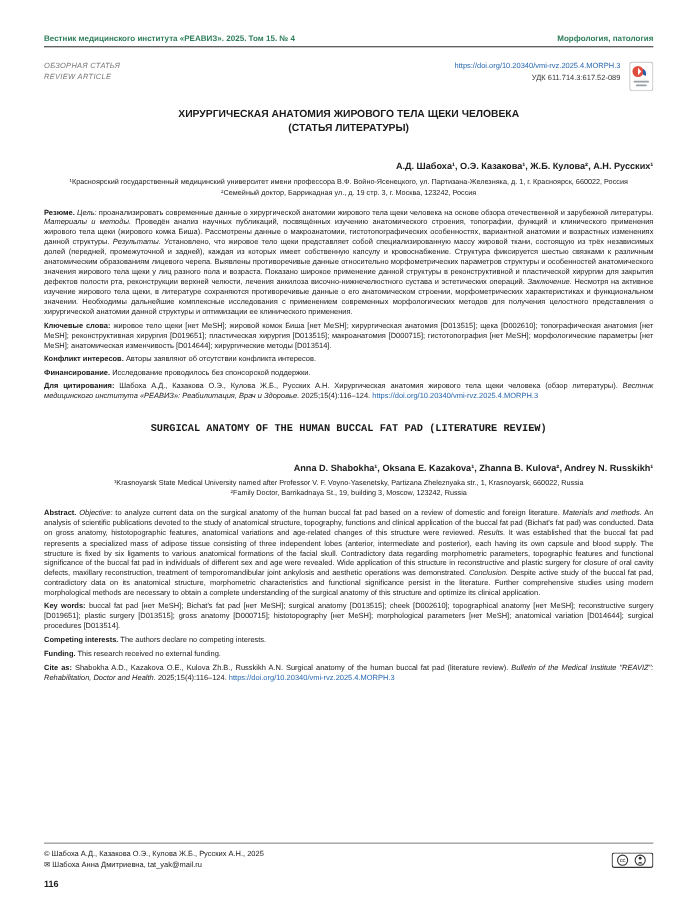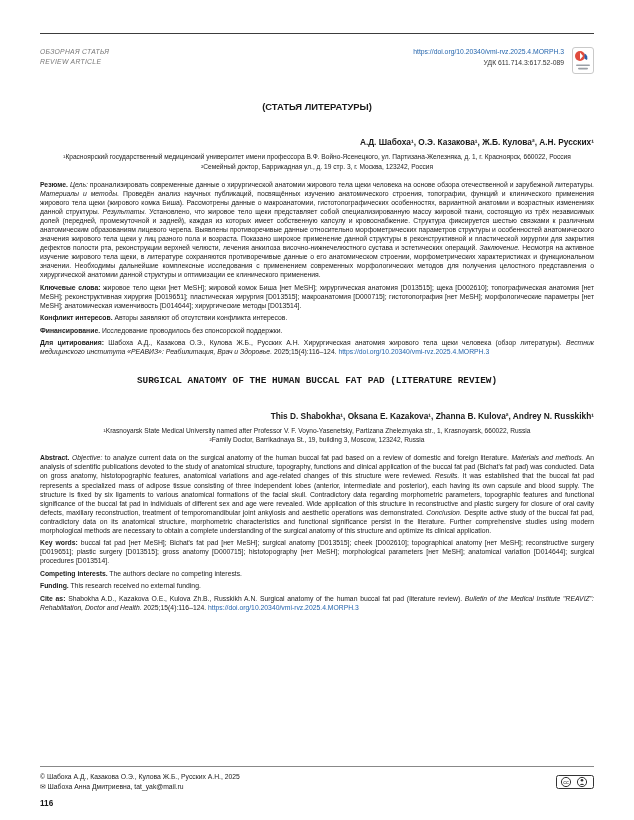--- a/index.html
+++ b/index.html
@@ -42,20 +42,24 @@
   .footer-row{display:flex;justify-content:space-between;align-items:center;}
   .footer-text{font-size:6.8px;line-height:1.55;}
   .page-number{margin-top:6px;text-align:left;font-size:8.2px;font-weight:700;}
   .badge-svg{display:block;}
 </style>
 </head>
 <body>
 
 <div class="page">
 
+  <div class="journal-header">
+    <span>Вестник медицинского института «РЕАВИЗ». 2025. Том 15. № 4</span>
+    <span>Морфология, патология</span>
+  </div>
   <hr class="header-rule">
 
   <div class="meta-row">
     <div class="article-type">
       <div>ОБЗОРНАЯ СТАТЬЯ</div>
       <div>REVIEW ARTICLE</div>
     </div>
     <div class="meta-right">
       <div class="meta-right-text">
         <div class="doi-link">https://doi.org/10.20340/vmi-rvz.2025.4.MORPH.3</div>
@@ -66,37 +70,37 @@
         <circle cx="8" cy="9" r="5" fill="#e04c3e"></circle>
         <path d="M8 5.5 L11 9 L8 12.5 Z" fill="#ffffff"></path>
         <path d="M12.5 6.5 a5 5 0 0 1 2.5 6.5 l-2.5 -1.2 Z" fill="#2b5ea7"></path>
         <rect x="4" y="17.5" width="14" height="1.6" rx="0.8" fill="#9aa0a6"></rect>
         <rect x="6" y="20.8" width="10" height="1.6" rx="0.8" fill="#9aa0a6"></rect>
       </svg>
     </div>
   </div>
 
   <div class="title-ru">
-    <br>
+    <span>ХИРУРГИЧЕСКАЯ АНАТОМИЯ ЖИРОВОГО ТЕЛА ЩЕКИ ЧЕЛОВЕКА</span><br>
     <span>(СТАТЬЯ ЛИТЕРАТУРЫ)</span>
   </div>
   <div class="authors">А.Д. Шабоха¹, О.Э. Казакова¹, Ж.Б. Кулова², А.Н. Русских¹</div>
   <div class="affiliations">
     <div>¹Красноярский государственный медицинский университет имени профессора В.Ф. Войно-Ясенецкого, ул. Партизана-Железняка, д. 1, г. Красноярск, 660022, Россия</div>
     <div>²Семейный доктор, Баррикадная ул., д. 19 стр. 3, г. Москва, 123242, Россия</div>
   </div>
 
   <p class="para first"><span class="seg-b">Резюме. </span><span class="seg-i">Цель:</span><span class="seg-n"> проанализировать современные данные о хирургической анатомии жирового тела щеки человека на основе обзора отечественной и зарубежной литературы. </span><span class="seg-i">Материалы и методы.</span><span class="seg-n"> Проведён анализ научных публикаций, посвящённых изучению анатомического строения, топографии, функций и клинического применения жирового тела щеки (жирового комка Биша). Рассмотрены данные о макроанатомии, гистотопографических особенностях, вариантной анатомии и возрастных изменениях данной структуры. </span><span class="seg-i">Результаты.</span><span class="seg-n"> Установлено, что жировое тело щеки представляет собой специализированную массу жировой ткани, состоящую из трёх независимых долей (передней, промежуточной и задней), каждая из которых имеет собственную капсулу и кровоснабжение. Структура фиксируется шестью связками к различным анатомическим образованиям лицевого черепа. Выявлены противоречивые данные относительно морфометрических параметров структуры и особенностей анатомического значения жирового тела щеки у лиц разного пола и возраста. Показано широкое применение данной структуры в реконструктивной и пластической хирургии для закрытия дефектов полости рта, реконструкции верхней челюсти, лечения анкилоза височно-нижнечелюстного сустава и эстетических операций. </span><span class="seg-i">Заключение.</span><span class="seg-n"> Несмотря на активное изучение жирового тела щеки, в литературе сохраняются противоречивые данные о его анатомическом строении, морфометрических характеристиках и функциональном значении. Необходимы дальнейшие комплексные исследования с применением современных морфологических методов для получения целостного представления о хирургической анатомии данной структуры и оптимизации ее клинического применения.</span></p>
   <p class="para"><span class="seg-b">Ключевые слова:</span><span class="seg-n"> жировое тело щеки [нет MeSH]; жировой комок Биша [нет MeSH]; хирургическая анатомия [D013515]; щека [D002610]; топографическая анатомия [нет MeSH]; реконструктивная хирургия [D019651]; пластическая хирургия [D013515]; макроанатомия [D000715]; гистотопография [нет MeSH]; морфологические параметры [нет MeSH]; анатомическая изменчивость [D014644]; хирургические методы [D013514].</span></p>
   <p class="para"><span class="seg-b">Конфликт интересов.</span><span class="seg-n"> Авторы заявляют об отсутствии конфликта интересов.</span></p>
   <p class="para"><span class="seg-b">Финансирование.</span><span class="seg-n"> Исследование проводилось без спонсорской поддержки.</span></p>
   <p class="para"><span class="seg-b">Для цитирования:</span><span class="seg-n"> Шабоха А.Д., Казакова О.Э., Кулова Ж.Б., Русских А.Н. Хирургическая анатомия жирового тела щеки человека (обзор литературы). </span><span class="seg-i">Вестник медицинского института «РЕАВИЗ»: Реабилитация, Врач и Здоровье.</span><span class="seg-n"> 2025;15(4):116–124. </span><span class="seg-link">https://doi.org/10.20340/vmi-rvz.2025.4.MORPH.3</span></p>
 
   <div class="title-en">SURGICAL ANATOMY OF THE HUMAN BUCCAL FAT PAD (LITERATURE REVIEW)</div>
-  <div class="authors authors-en">This D. Shabokha¹, Oksana E. Kazakova¹, Zhanna B. Kulova², Andrey N. Russkikh¹</div>
+  <div class="authors authors-en">Anna D. Shabokha¹, Oksana E. Kazakova¹, Zhanna B. Kulova², Andrey N. Russkikh¹</div>
   <div class="affiliations">
     <div>¹Krasnoyarsk State Medical University named after Professor V. F. Voyno-Yasenetsky, Partizana Zheleznyaka str., 1, Krasnoyarsk, 660022, Russia</div>
     <div>²Family Doctor, Barrikadnaya St., 19, building 3, Moscow, 123242, Russia</div>
   </div>
 
   <p class="para first"><span class="seg-b">Abstract. </span><span class="seg-i">Objective:</span><span class="seg-n"> to analyze current data on the surgical anatomy of the human buccal fat pad based on a review of domestic and foreign literature. </span><span class="seg-i">Materials and methods.</span><span class="seg-n"> An analysis of scientific publications devoted to the study of anatomical structure, topography, functions and clinical application of the buccal fat pad (Bichat's fat pad) was conducted. Data on gross anatomy, histotopographic features, anatomical variations and age-related changes of this structure were reviewed. </span><span class="seg-i">Results.</span><span class="seg-n"> It was established that the buccal fat pad represents a specialized mass of adipose tissue consisting of three independent lobes (anterior, intermediate and posterior), each having its own capsule and blood supply. The structure is fixed by six ligaments to various anatomical formations of the facial skull. Contradictory data regarding morphometric parameters, topographic features and functional significance of the buccal fat pad in individuals of different sex and age were revealed. Wide application of this structure in reconstructive and plastic surgery for closure of oral cavity defects, maxillary reconstruction, treatment of temporomandibular joint ankylosis and aesthetic operations was demonstrated. </span><span class="seg-i">Conclusion.</span><span class="seg-n"> Despite active study of the buccal fat pad, contradictory data on its anatomical structure, morphometric characteristics and functional significance persist in the literature. Further comprehensive studies using modern morphological methods are necessary to obtain a complete understanding of the surgical anatomy of this structure and optimize its clinical application.</span></p>
   <p class="para"><span class="seg-b">Key words:</span><span class="seg-n"> buccal fat pad [нет MeSH]; Bichat's fat pad [нет MeSH]; surgical anatomy [D013515]; cheek [D002610]; topographical anatomy [нет MeSH]; reconstructive surgery [D019651]; plastic surgery [D013515]; gross anatomy [D000715]; histotopography [нет MeSH]; morphological parameters [нет MeSH]; anatomical variation [D014644]; surgical procedures [D013514].</span></p>
   <p class="para"><span class="seg-b">Competing interests.</span><span class="seg-n"> The authors declare no competing interests.</span></p>
   <p class="para"><span class="seg-b">Funding.</span><span class="seg-n"> This research received no external funding.</span></p>
   <p class="para"><span class="seg-b">Cite as:</span><span class="seg-n"> Shabokha A.D., Kazakova O.E., Kulova Zh.B., Russkikh A.N. Surgical anatomy of the human buccal fat pad (literature review). </span><span class="seg-i">Bulletin of the Medical Institute "REAVIZ": Rehabilitation, Doctor and Health.</span><span class="seg-n"> 2025;15(4):116–124. </span><span class="seg-link">https://doi.org/10.20340/vmi-rvz.2025.4.MORPH.3</span></p>

